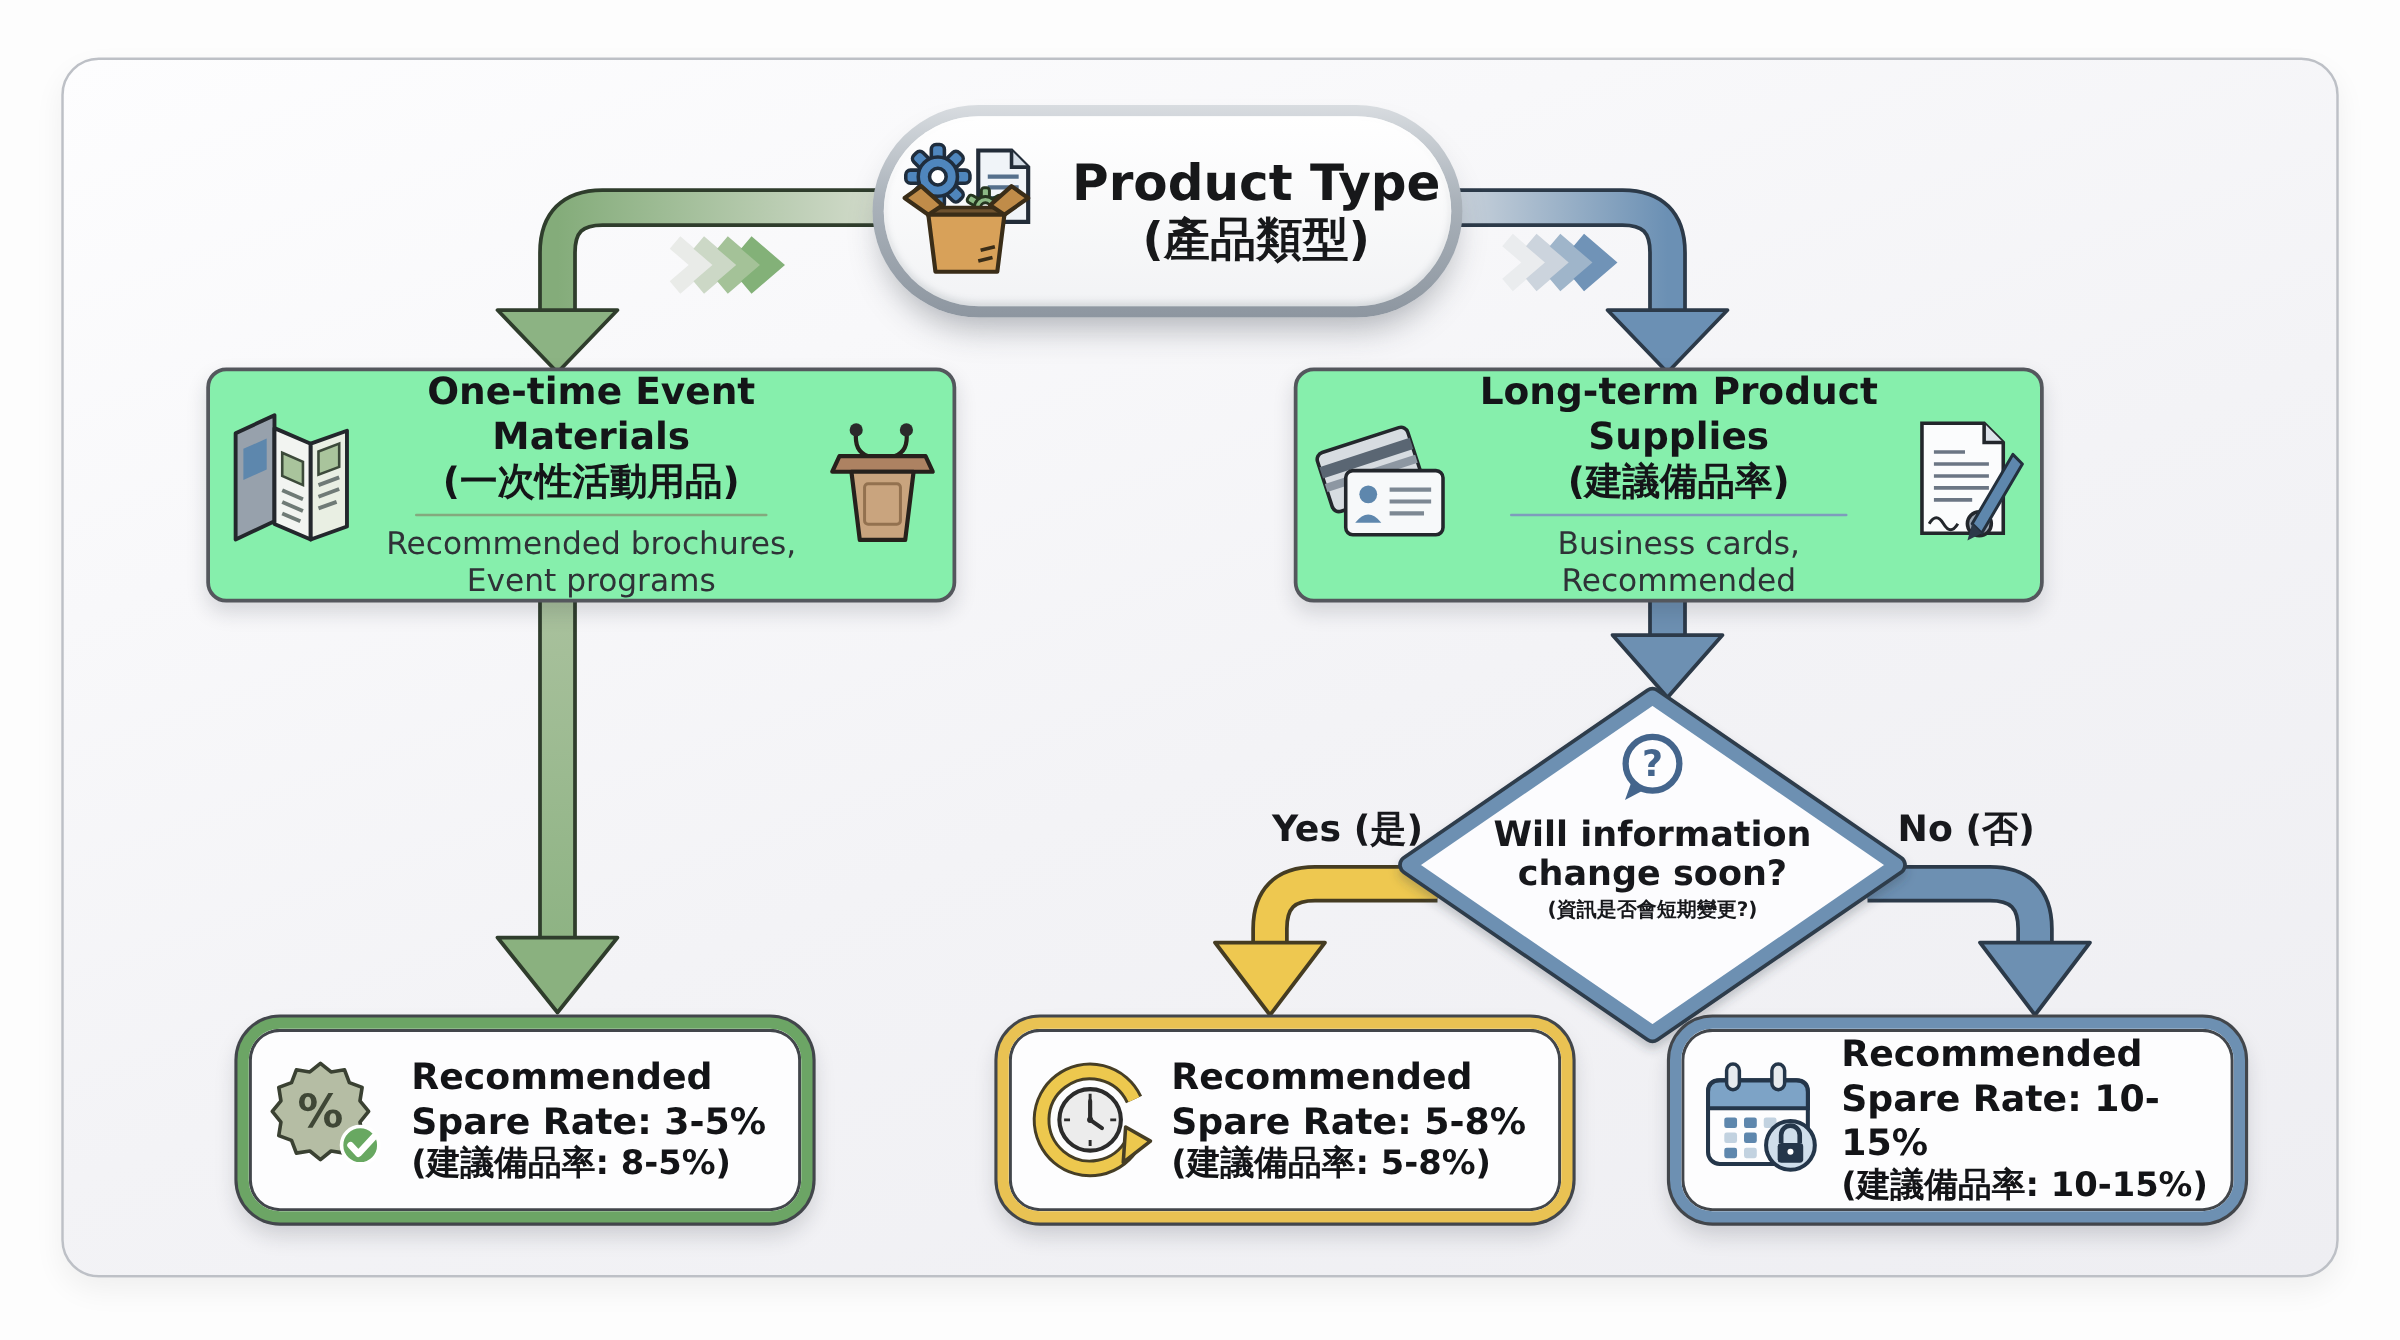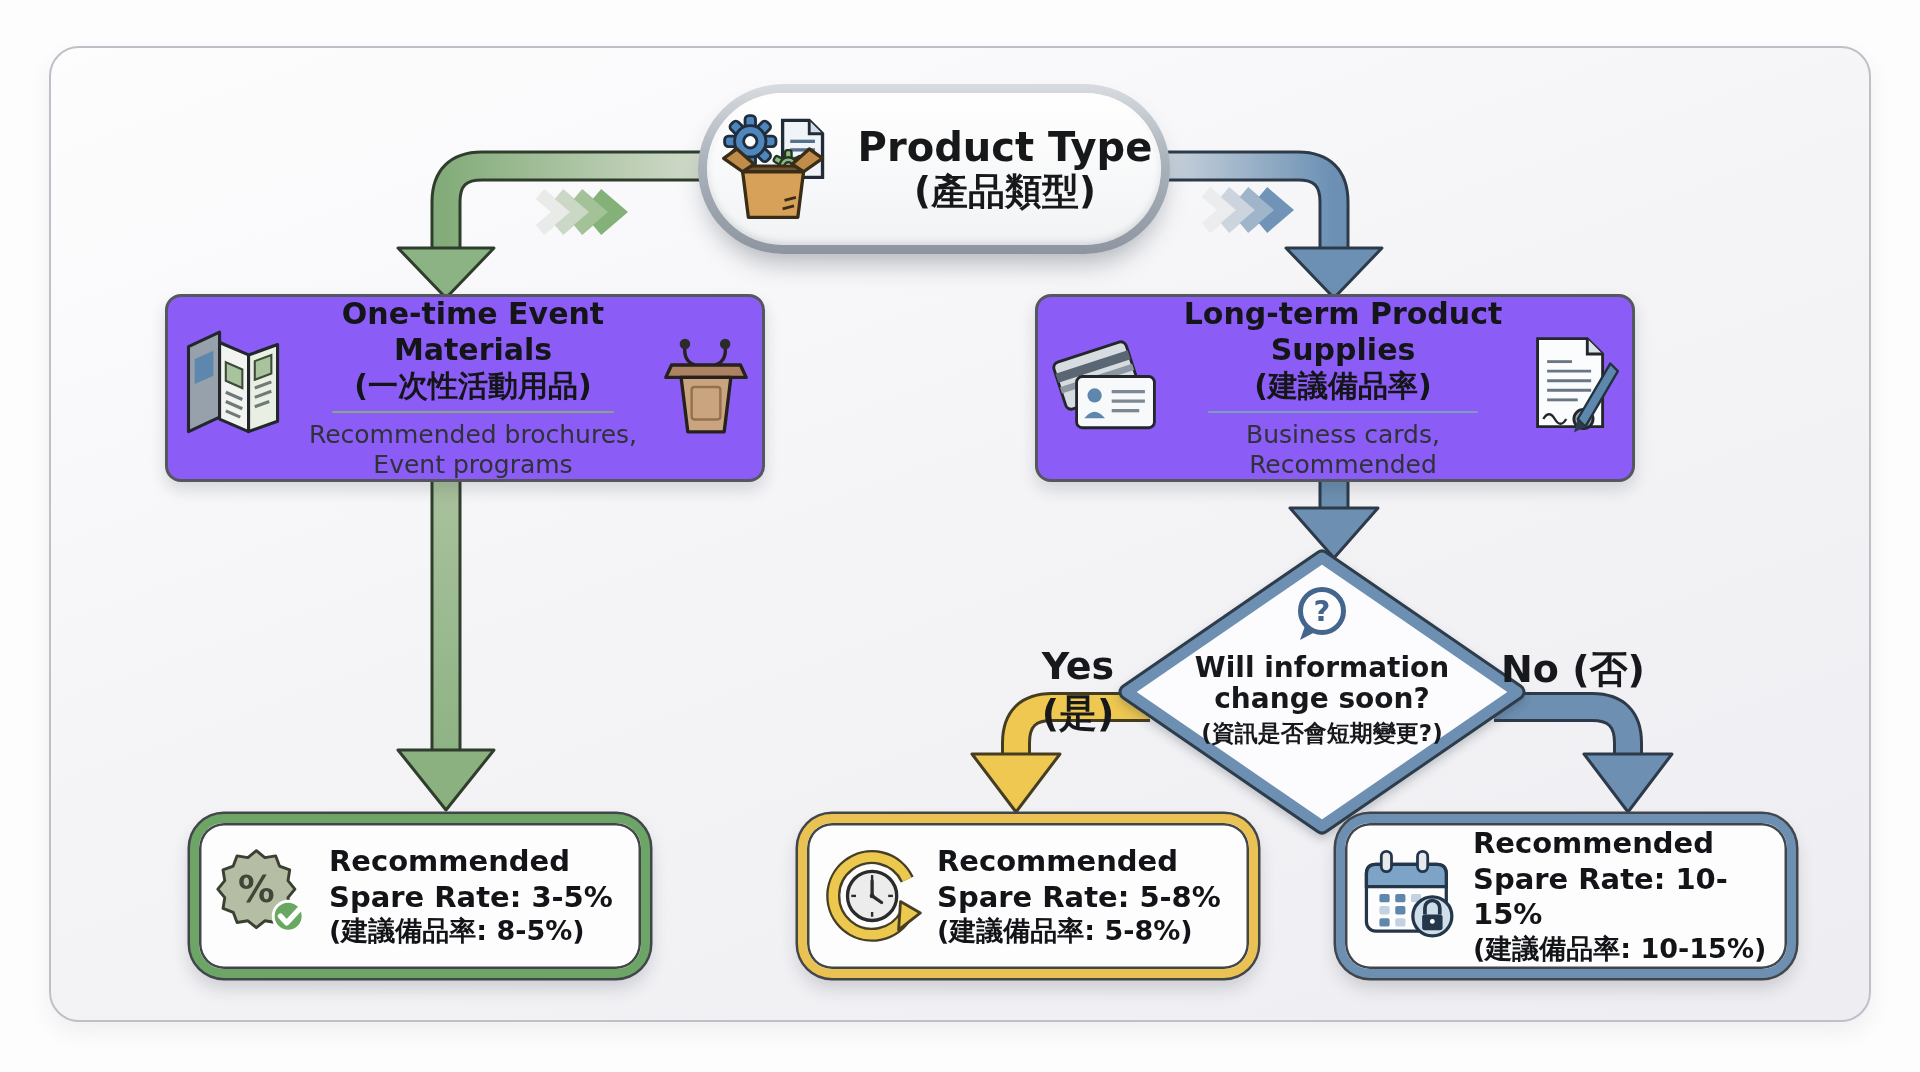--- a/index.html
+++ b/index.html
@@ -30,33 +30,33 @@
     background:linear-gradient(180deg,#ffffff 0%,#f2f3f5 100%);
     display:flex;align-items:center;justify-content:center;gap:24px;
     box-shadow:inset 0 2px 3px rgba(255,255,255,.9), inset 0 -3px 6px rgba(120,130,140,.25);
   }
   .pill-title{line-height:1.14;text-align:center;font-weight:700;}
   .pill-title .l1{font-size:40px;}
   .pill-title .l2{font-size:37px;}
   
   .branch-box{
     width:600px;height:188px;box-sizing:border-box;
-    background:#8b5cf6;border:3px solid #54575d;border-radius:16px;
+    background:#86efac;border:3px solid #54575d;border-radius:16px;
     box-shadow:0 8px 16px rgba(30,35,45,.15);
     display:flex;align-items:center;padding:0 12px;gap:4px;
   }
   .branch-text{flex:1;text-align:center;}
   .branch-title{font-size:30px;font-weight:700;line-height:1.2;color:#141518;}
   .branch-divider{height:2px;width:76%;margin:7px auto 7px;border-radius:2px;}
   .branch-desc{font-size:25px;line-height:1.22;color:#2f3237;}
   
   .decision-text{position:absolute;left:1152px;top:652px;width:340px;text-align:center;z-index:3;}
   .decision-line{font-size:28px;font-weight:700;line-height:1.12;color:#17181c;}
-  .decision-zh{font-size:23px;font-weight:700;margin-top:3px;color:#17181c;}
-  .edge-label{position:absolute;z-index:3;width:150px;text-align:center;font-size:38px;font-weight:700;color:#17181c;}
+  .decision-zh{font-size:16px;font-weight:700;margin-top:3px;color:#17181c;}
+  .edge-label{position:absolute;z-index:3;width:150px;text-align:center;font-size:29px;font-weight:700;color:#17181c;}
   
   .result-box{
     width:460px;height:164px;box-sizing:border-box;border-radius:34px;
     background:#fdfdfe;border:9px solid #888;
     box-shadow:0 0 0 2.5px #42464b, inset 0 0 0 2.5px #42464b, 0 10px 18px rgba(30,35,45,.18);
     display:flex;align-items:center;gap:10px;padding:0 14px;
   }
   .result-box.green{border-color:#6ca565;}
   .result-box.yellow{border-color:#e9c253;}
   .result-box.blue{border-color:#6d90b2;}

